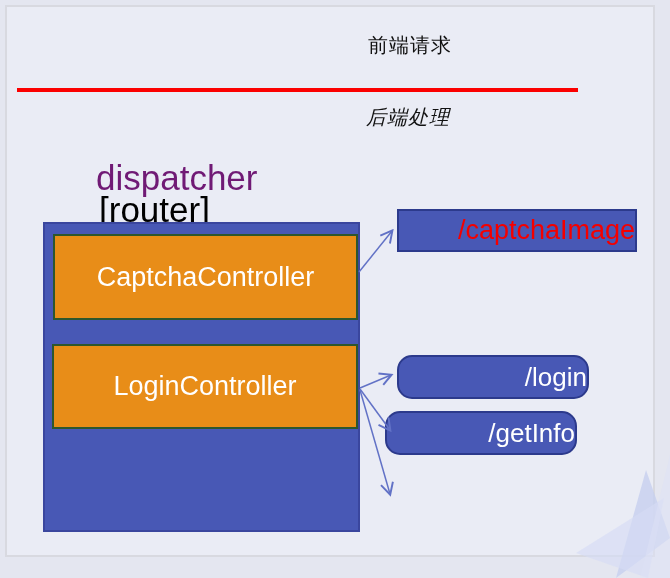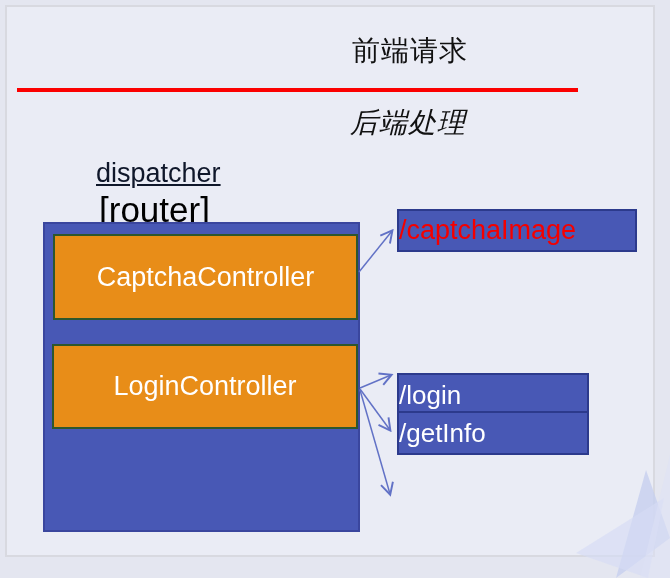--- a/index.html
+++ b/index.html
@@ -9,54 +9,54 @@
     font-family:"Liberation Sans","DejaVu Sans",sans-serif;
     position:relative;overflow:hidden;
   }
   .stage{position:absolute;left:0;top:0;width:670px;height:578px;}
   .frame{
     position:absolute;left:5px;top:5px;width:646px;height:548px;
     border:2px solid #d8d9e0;background:#eaecf5;
   }
   .deco-svg,.arrow-svg{position:absolute;left:0;top:0;width:670px;height:578px;pointer-events:none;}
   .title{
-    position:absolute;font-size:28px;color:#111;text-align:center;
+    position:absolute;font-size:20px;color:#111;text-align:center;
     letter-spacing:1px;white-space:nowrap;
   }
   .title-frontend{left:340px;top:32px;width:140px;}
   .title-backend{left:338px;top:104px;width:140px;font-style:italic;}
   .red-divider{
     position:absolute;left:17px;top:88px;width:561px;height:4px;
     background:#fb0000;
   }
   .dispatcher-label{
-    position:absolute;left:96px;top:158px;font-size:27px;color:#0f172a;white-space:nowrap;text-decoration:underline;
+    position:absolute;left:96px;top:158px;font-size:35px;color:#701a75;white-space:nowrap;
   }
   .router-label{
     position:absolute;left:99px;top:190px;font-size:35px;color:#000;white-space:nowrap;
   }
   .container-box{
     position:absolute;left:43px;top:222px;width:313px;height:306px;
     background:#4858b5;border:2px solid #3a469e;
   }
   .controller-box{
     position:absolute;background:#e88d18;border:2px solid #2d572d;
     display:flex;align-items:center;justify-content:center;
     color:#ffffff;font-size:27px;white-space:nowrap;
   }
   .controller-captcha{left:53px;top:234px;width:301px;height:82px;}
   .controller-login{left:52px;top:344px;width:302px;height:81px;}
   .route-box{
     position:absolute;background:#4858b5;border:2px solid #2c3a8c;
-    display:flex;align-items:center;justify-content:flex-start;
+    display:flex;align-items:center;justify-content:flex-end;
     color:#ffffff;font-size:26px;white-space:nowrap;
   }
   .route-captcha{left:397px;top:209px;width:236px;height:39px;color:#f40000;font-size:27px;}
-  .route-login{left:397px;top:373px;width:188px;height:40px;}
-  .route-getinfo{left:397px;top:411px;width:188px;height:40px;}
+  .route-login{left:397px;top:355px;width:188px;height:40px;border-radius:15px;}
+  .route-getinfo{left:385px;top:411px;width:188px;height:40px;border-radius:15px;}
   .route-getrouters{left:397px;top:478px;width:188px;height:41px;}
 </style>
 </head>
 <body>
 
 <div class="stage">
 
   <div class="frame"></div>
 
   <svg class="deco-svg" viewBox="0 0 670 578">

